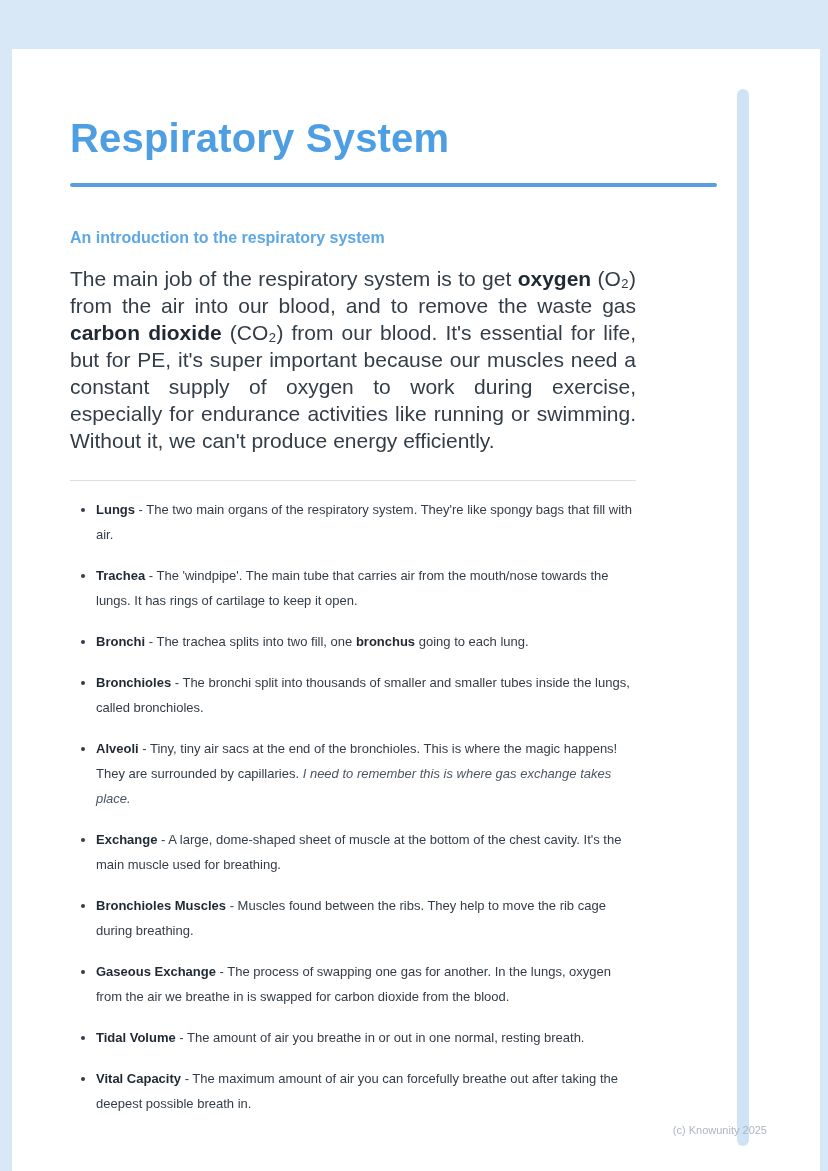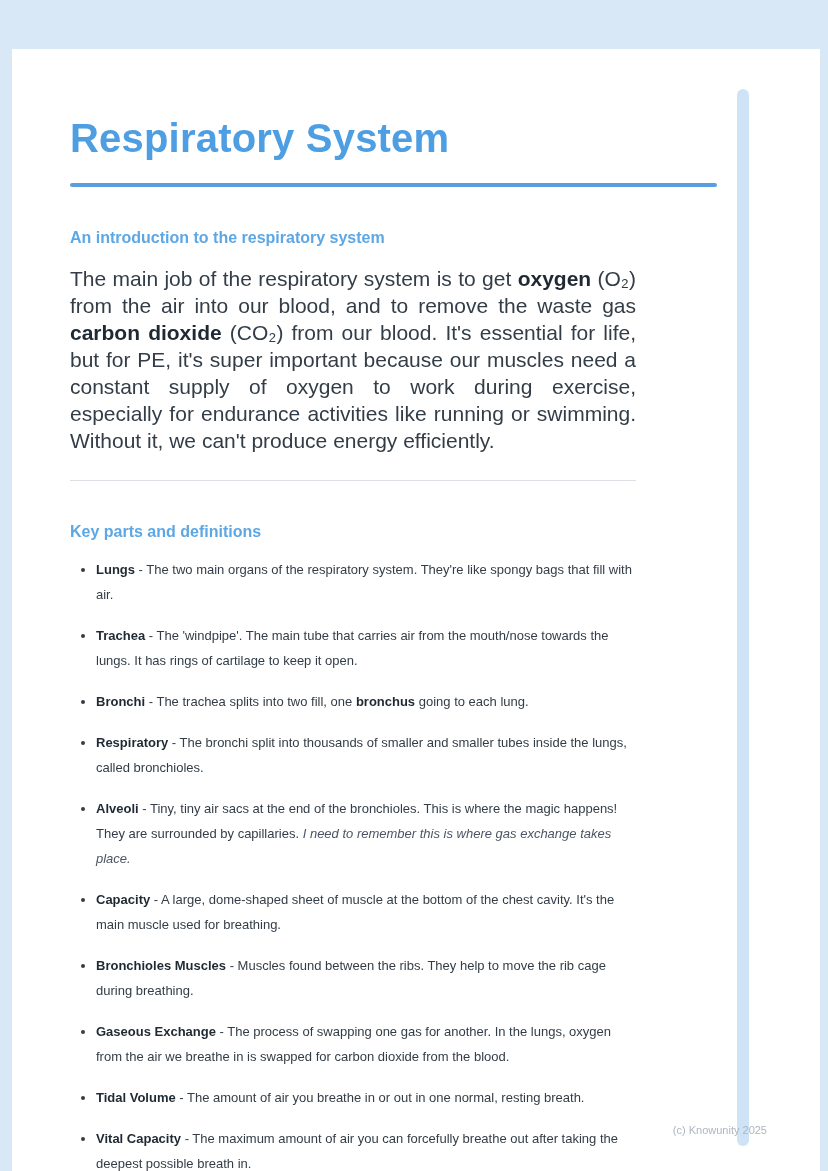--- a/index.html
+++ b/index.html
@@ -109,28 +109,27 @@
 
     <div class="content">
       <h1 class="doc-title">Respiratory System</h1>
       <div class="title-rule"></div>
 
       <h2 class="section-heading">An introduction to the respiratory system</h2>
       <p class="body-para"><span>The main job of the respiratory system is to get </span><span class="b">oxygen</span><span> (O₂) from the air into our blood, and to remove the waste gas </span><span class="b">carbon dioxide</span><span> (CO₂) from our blood. It's essential for life, but for PE, it's super important because our muscles need a constant supply of oxygen to work during exercise, especially for endurance activities like running or swimming. Without it, we can't produce energy efficiently.</span></p>
 
       <hr class="divider">
 
-      <h2 class="section-heading">Key parts and definitions</h2>
       <ul class="def-list">
           <li><span class="b">Lungs</span><span> - The two main organs of the respiratory system. They're like spongy bags that fill with air.</span></li>
           <li><span class="b">Trachea</span><span> - The 'windpipe'. The main tube that carries air from the mouth/nose towards the lungs. It has rings of cartilage to keep it open.</span></li>
           <li><span class="b">Bronchi</span><span> - The trachea splits into two fill, one </span><span class="b">bronchus</span><span> going to each lung.</span></li>
-          <li><span class="b">Respiratory</span><span> - The bronchi split into thousands of smaller and smaller tubes inside the lungs, called bronchioles.</span></li>
+          <li><span class="b">Bronchioles</span><span> - The bronchi split into thousands of smaller and smaller tubes inside the lungs, called bronchioles.</span></li>
           <li><span class="b">Alveoli</span><span> - Tiny, tiny air sacs at the end of the bronchioles. This is where the magic happens! They are surrounded by capillaries. </span><span class="i">I need to remember this is where gas exchange takes place.</span></li>
-          <li><span class="b">Capacity</span><span> - A large, dome-shaped sheet of muscle at the bottom of the chest cavity. It's the main muscle used for breathing.</span></li>
+          <li><span class="b">Exchange</span><span> - A large, dome-shaped sheet of muscle at the bottom of the chest cavity. It's the main muscle used for breathing.</span></li>
           <li><span class="b">Bronchioles Muscles</span><span> - Muscles found between the ribs. They help to move the rib cage during breathing.</span></li>
           <li><span class="b">Gaseous Exchange</span><span> - The process of swapping one gas for another. In the lungs, oxygen from the air we breathe in is swapped for carbon dioxide from the blood.</span></li>
           <li><span class="b">Tidal Volume</span><span> - The amount of air you breathe in or out in one normal, resting breath.</span></li>
           <li><span class="b">Vital Capacity</span><span> - The maximum amount of air you can forcefully breathe out after taking the deepest possible breath in.</span></li>
         </ul>
     </div>
 
     <div class="footer-note">(c) Knowunity 2025</div>
   </div>
 </div>

